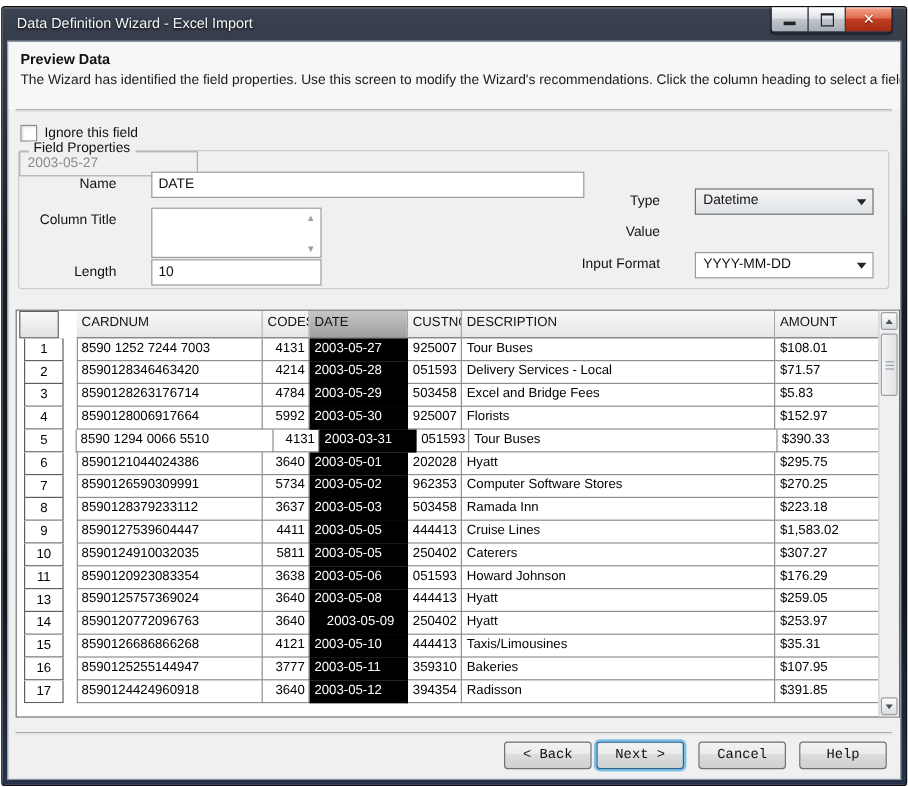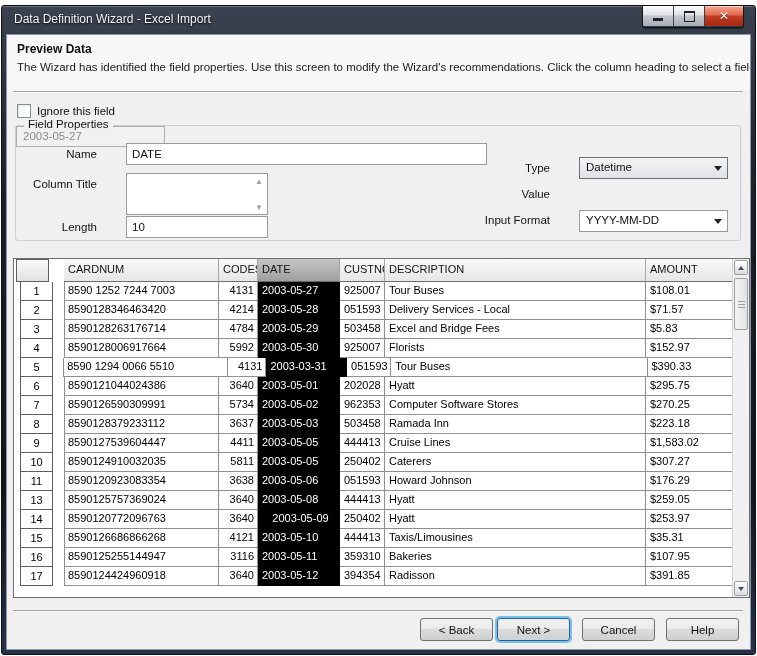--- a/index.html
+++ b/index.html
@@ -97,21 +97,21 @@
   .tri-down{width:0;height:0;border-left:3px solid transparent;border-right:3px solid transparent;border-top:4px solid #4a4f55;}
   .sthumb{position:absolute;left:1px;top:19px;width:14px;height:52px;background:linear-gradient(90deg,#f4f4f4,#dfe2e5);
     border:1px solid #9a9fa4;border-radius:2px;box-sizing:border-box;}
   .sgrip{position:absolute;left:3px;top:22px;width:7px;height:5px;
     border-top:1px solid #9aa0a6;border-bottom:1px solid #9aa0a6;}
   .sgrip::before{content:"";position:absolute;left:0;top:2px;width:7px;height:1px;background:#9aa0a6;}
 
   
   .btn{position:absolute;width:73px;height:23px;box-sizing:border-box;border:1px solid #707070;border-radius:3px;
     background:linear-gradient(#f2f2f2,#ebebeb 45%,#dddddd 46%,#cfcfcf);font-size:11.5px;color:#111;
-    display:flex;align-items:center;justify-content:center;}
+    display:flex;align-items:center;justify-content:center;font-family:Liberation Mono, monospace;}
   .btn.back{left:413px;top:583px;}
   .btn.next{left:490px;top:583px;border:1px solid #2c628b;box-shadow:0 0 0 2px #79c0ea,inset 0 0 2px #bfe4f7;}
   .btn.cancel{left:575px;top:583px;text-align:right;}
   .btn.help{left:659px;top:583px;}
 </style>
 </head>
 <body>
 
 <div class="stage">
   <div class="window">
@@ -337,21 +337,21 @@
               <div class="cell  c-date" style="width: 82px;">2003-05-10</div>
               <div class="cell " style="width: 45px;">444413</div>
               <div class="cell " style="width: 261px;">Taxis/Limousines</div>
               <div class="cell " style="width: 87px;">$35.31</div>
             </div>
             <div class="row">
               <div class="cell c-numcol">
                 <div class="rownum-box">16</div>
               </div>
               <div class="cell c-first" style="width: 155px;">8590125255144947</div>
-              <div class="cell c-codes" style="width: 39px;">3116</div>
+              <div class="cell c-codes" style="width: 39px;">3777</div>
               <div class="cell  c-date" style="width: 82px;">2003-05-11</div>
               <div class="cell " style="width: 45px;">359310</div>
               <div class="cell " style="width: 261px;">Bakeries</div>
               <div class="cell " style="width: 87px;">$107.95</div>
             </div>
             <div class="row">
               <div class="cell c-numcol">
                 <div class="rownum-box">17</div>
               </div>
               <div class="cell c-first" style="width: 155px;">8590124424960918</div>

